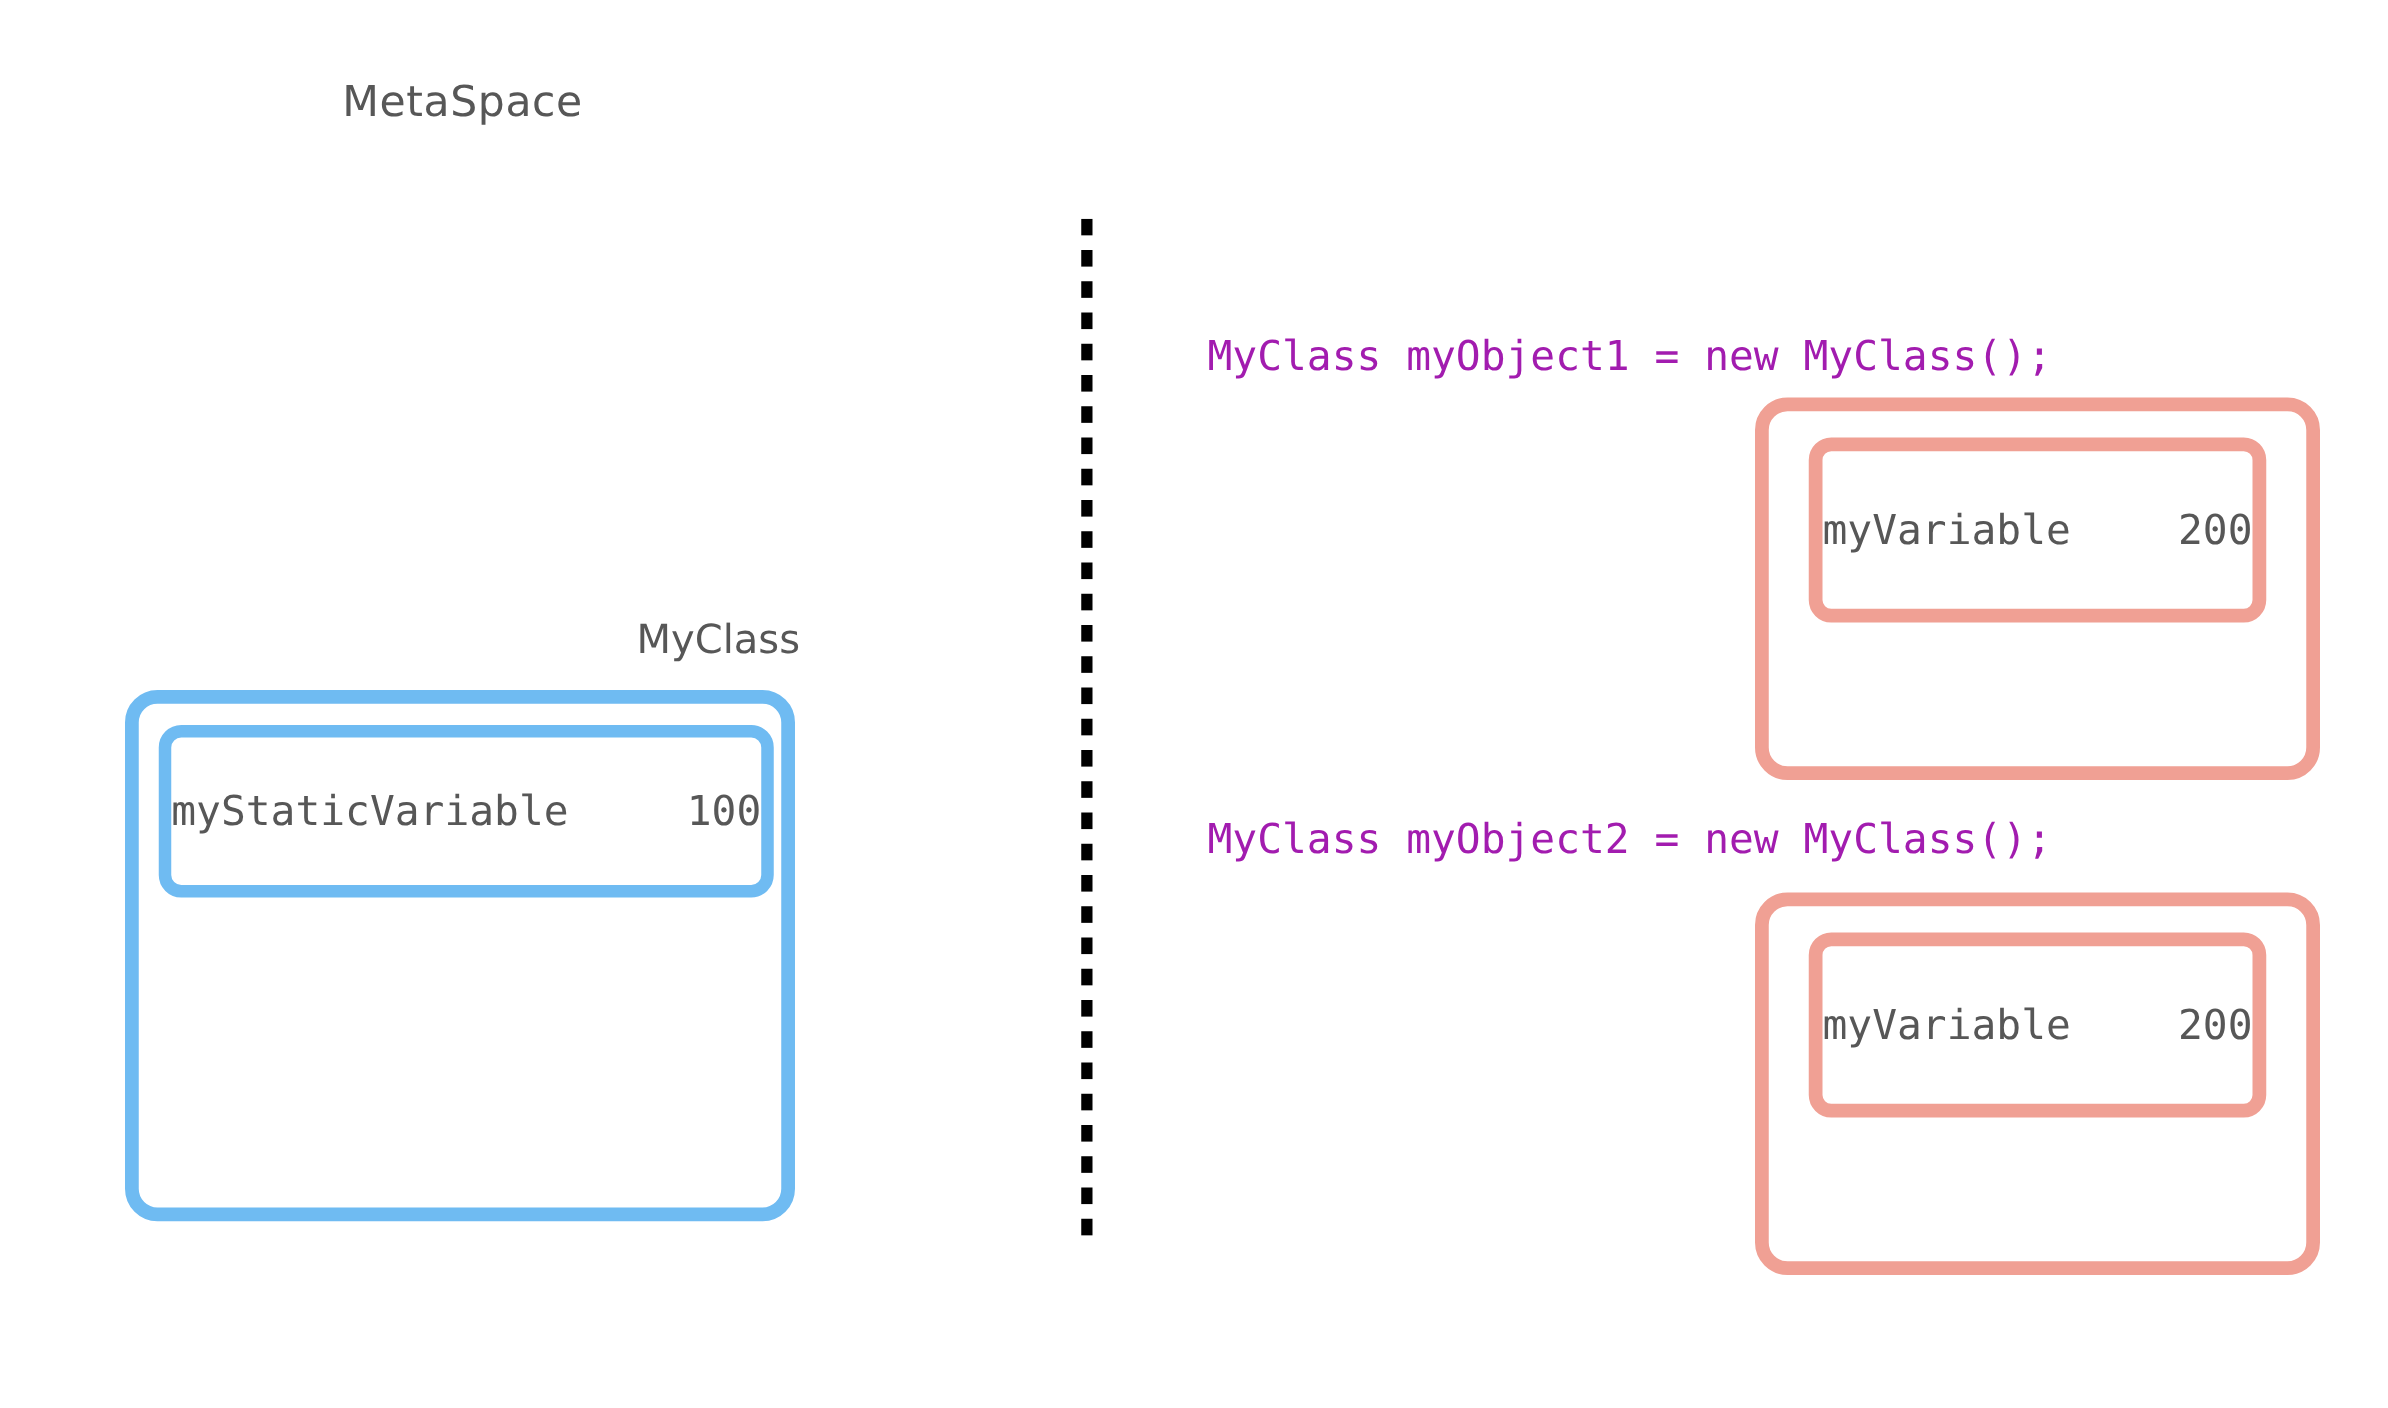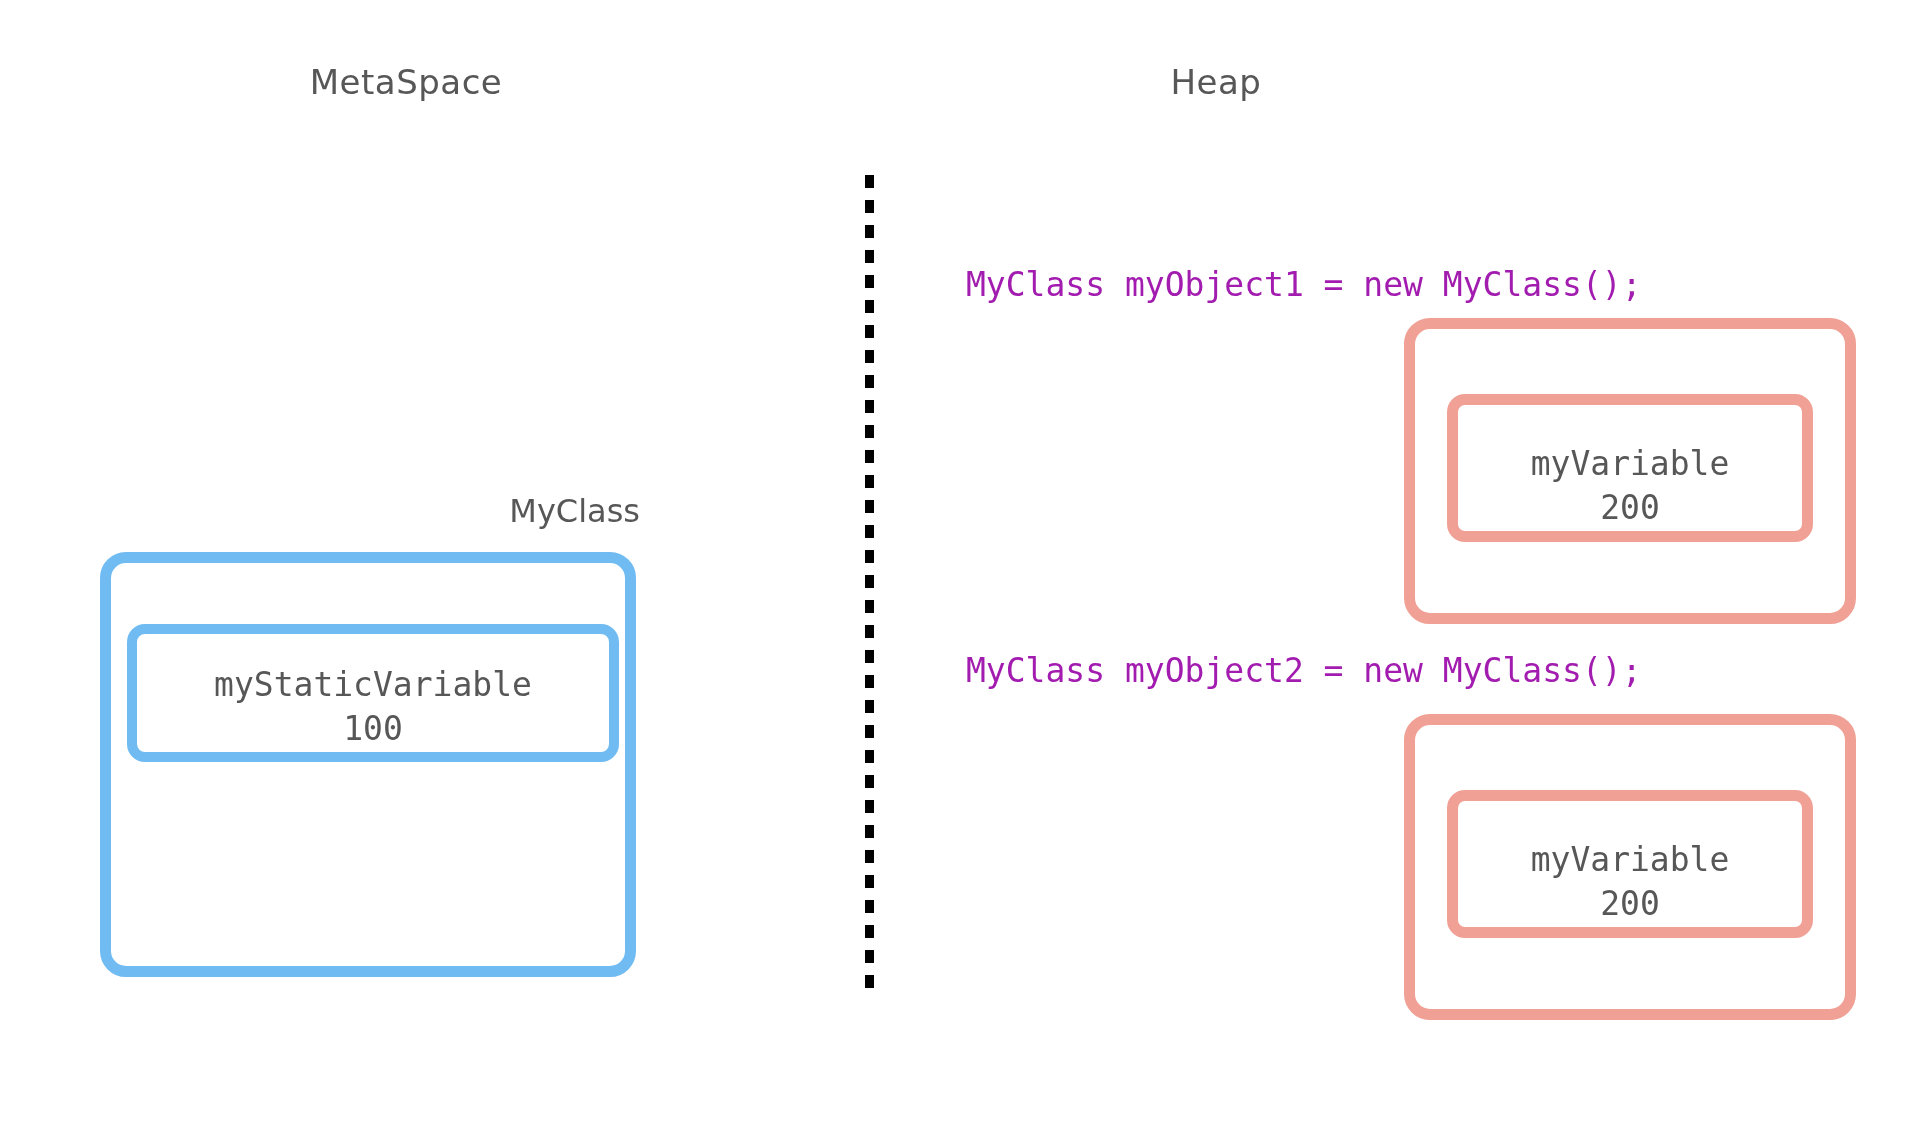--- a/index.html
+++ b/index.html
@@ -18,21 +18,20 @@
 
   
   .section-title {
     position: absolute;
     font-family: "DejaVu Sans", "Liberation Sans", sans-serif;
     font-size: 34px;
     color: #575757;
     letter-spacing: 0.5px;
     white-space: nowrap;
     text-align: center;
-    padding-left: 36px;
   }
   #metaspace-title {
     left: 0px;
     top: 62px;
     width: 740px;
   }
   #heap-title {
     left: 1010px;
     top: 62px;
     width: 340px;
@@ -61,24 +60,22 @@
     box-sizing: border-box;
     border-style: solid;
     background: transparent;
   }
   .inner-box {
     position: absolute;
     box-sizing: border-box;
     border-style: solid;
     background: transparent;
     display: flex;
-    flex-direction: column;
     align-items: center;
-    justify-content: flex-end;
-    margin-top: 44px;
+    justify-content: space-between;
   }
 
   
   #metaspace-class-label {
     position: absolute;
     left: 100px;
     top: 492px;
     width: 540px;
     text-align: right;
     font-family: "DejaVu Sans", "Liberation Sans", sans-serif;
@@ -161,21 +158,20 @@
     white-space: nowrap;
   }
 </style>
 </head>
 <body>
 
 <div id="canvas">
 
   <div class="section-title" id="metaspace-title">MetaSpace</div>
 
-  <div class="section-title" id="heap-title">Heap</div>
 
   <div id="divider"></div>
 
   <div id="metaspace-class-label">MyClass</div>
 
   <div class="outer-box" id="metaspace-class-box"></div>
 
   <div class="inner-box" id="metaspace-static-var-box">
     <div class="var-name">myStaticVariable</div>
     <div class="var-value">100</div>

